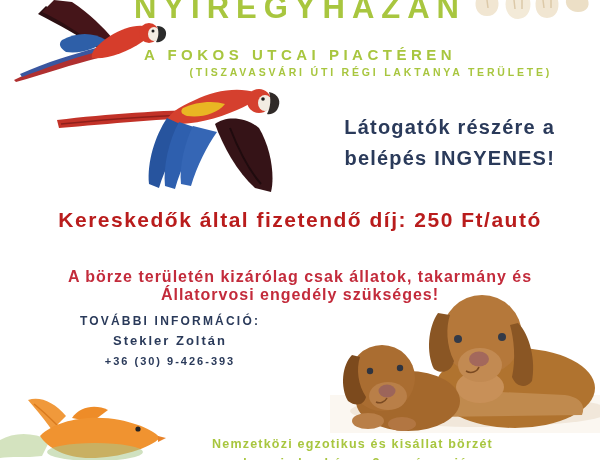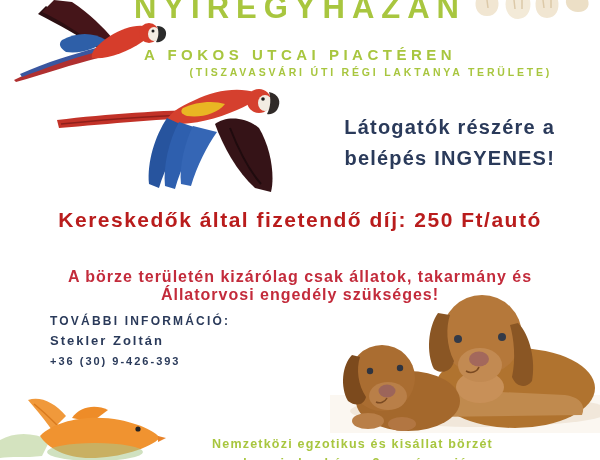--- a/index.html
+++ b/index.html
@@ -37,21 +37,21 @@
     white-space:nowrap;
   }
   .rules {
     left:0; top:238px; width:600px; text-align:center;
     color:#c32b3b; font-size:16px; font-weight:800; letter-spacing:1px;
     line-height:18px;
     margin-top:30px;
   }
   
   .contact {
-    left:50px; top:311px; width:240px; 
+    left:50px; top:311px; width:240px; text-align:center;
     color:#2a3a5a; font-weight:800;
   }
   .contact-heading { font-size:12px; letter-spacing:2.2px; line-height:20px; }
   .contact-name    { font-size:13px; letter-spacing:2px;   line-height:20px; }
   .contact-phone   { font-size:11px; letter-spacing:2px;   line-height:20px; }
   
   .footer {
     left:160px; top:435px; width:385px; text-align:center;
     color:#a8c63f; font-size:12.5px; font-weight:800; letter-spacing:1.2px;
     line-height:19px;

